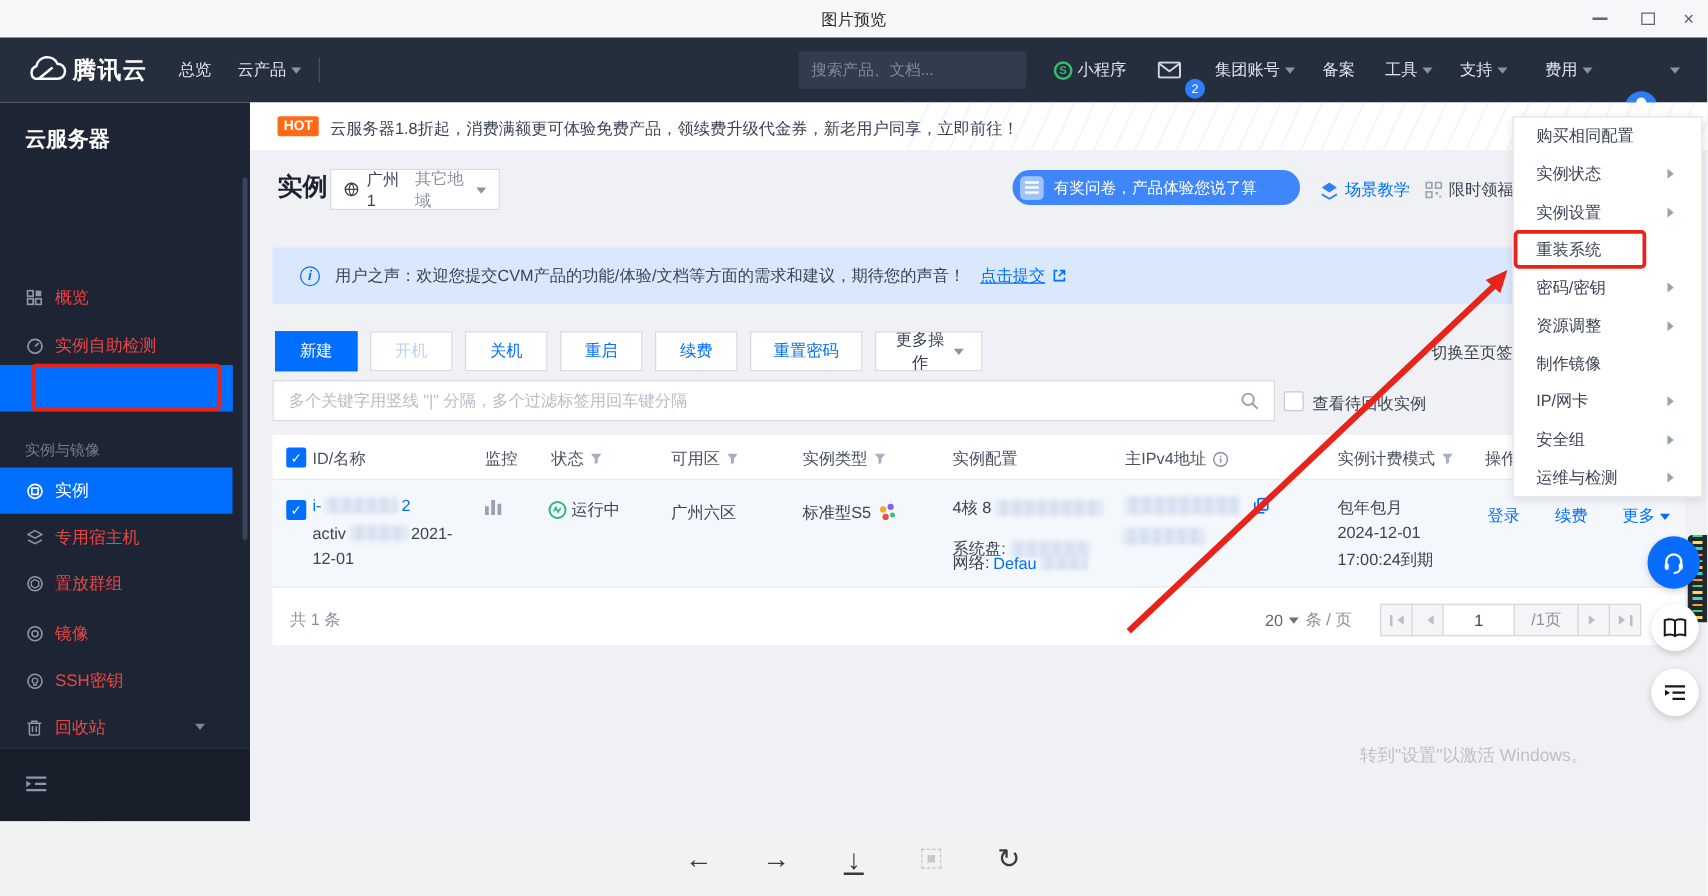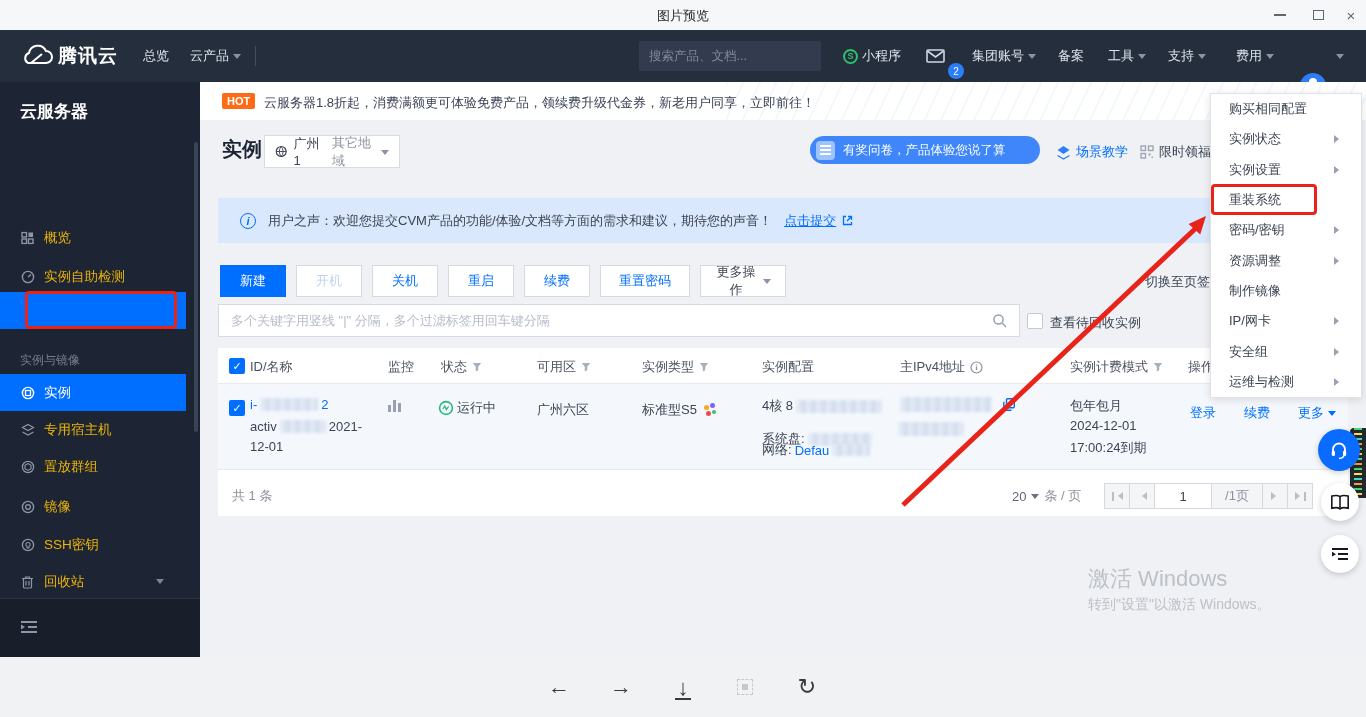--- a/index.html
+++ b/index.html
@@ -28,21 +28,21 @@
   .nav-search input::placeholder { color:#7f8a9d; }
   .badge { position:absolute; left:948px; top:33px; min-width:16px; height:16px; border-radius:8px; background:#2b7dfa; color:#fff; font-size:10px; display:flex; align-items:center; justify-content:center; padding:0 4px; }
   .mini-ring { width:15px; height:15px; border:2px solid #2fbf6c; border-radius:50%; display:inline-flex; align-items:center; justify-content:center; color:#2fbf6c; font-size:9px; font-weight:bold; }
   .avatar { position:absolute; left:1300px; top:43px; width:26px; height:26px; border-radius:50%; background:#2f7df6; overflow:hidden; }
   .avatar::before { content:""; position:absolute; left:9px; top:5px; width:8px; height:8px; border-radius:50%; background:#fff; }
   .avatar::after { content:""; position:absolute; left:5px; top:15px; width:16px; height:10px; border-radius:8px 8px 0 0; background:#fff; }
 
   
   .sidebar { left:0; top:82px; width:200px; height:575px; background:#1d2433; }
   .side-title { position:absolute; left:20px; top:18px; color:#fff; font-size:17px; font-weight:bold; }
-  .side-row { position:absolute; left:0; width:160px; height:37px; display:flex; align-items:center; color:#eab308; font-size:13.5px; cursor:pointer; }
+  .side-row { position:absolute; left:0; width:160px; height:37px; display:flex; align-items:center; color:#ef4444; font-size:13.5px; cursor:pointer; }
   .side-row .lbl { margin-left:44px; }
   .side-row .ic { position:absolute; left:21px; top:50%; transform:translateY(-50%); }
   .side-row .chev { position:absolute; left:156px; width:0; height:0; border:4px solid transparent; border-top:5px solid #7c8698; margin-top:4px; }
   .side-section { position:absolute; left:20px; color:#747e8f; font-size:12px; }
   .side-selected { background:#006eff; width:186px; color:#fff; }
   .side-scrollbar { position:absolute; left:194px; top:60px; width:4px; height:290px; background:#3a4458; border-radius:2px; }
   .side-footer { position:absolute; left:0; top:516px; width:200px; height:59px; background:#181f2b; border-top:1px solid #2a3242; }
   .collapse-ic { position:absolute; left:20px; top:21px; }
 
   
@@ -518,21 +518,20 @@
             <span class="tri-r"></span>
           </div>
         <div class="pg" style="width:26px;">
             <span class="tri-r"></span>
             <span class="pbar"></span>
           </div>
       </div>
     </div>
   </div>
 
-  <div class="abs wm1">激活 Windows</div>
   <div class="abs wm2">转到"设置"以激活 Windows。</div>
 
   <svg class="abs arrow-svg" width="1366" height="717" viewBox="0 0 1366 717">
     <line x1="903" y1="505" x2="1196" y2="228" stroke="#e8231a" stroke-width="5"></line>
     <polygon points="1206,216 1200.2,234.5 1188.6,223.9" fill="#e8231a"></polygon>
   </svg>
 
   <div class="abs cmenu">
     <div class="cm-item">
         <span class="sp">购买相同配置</span>

